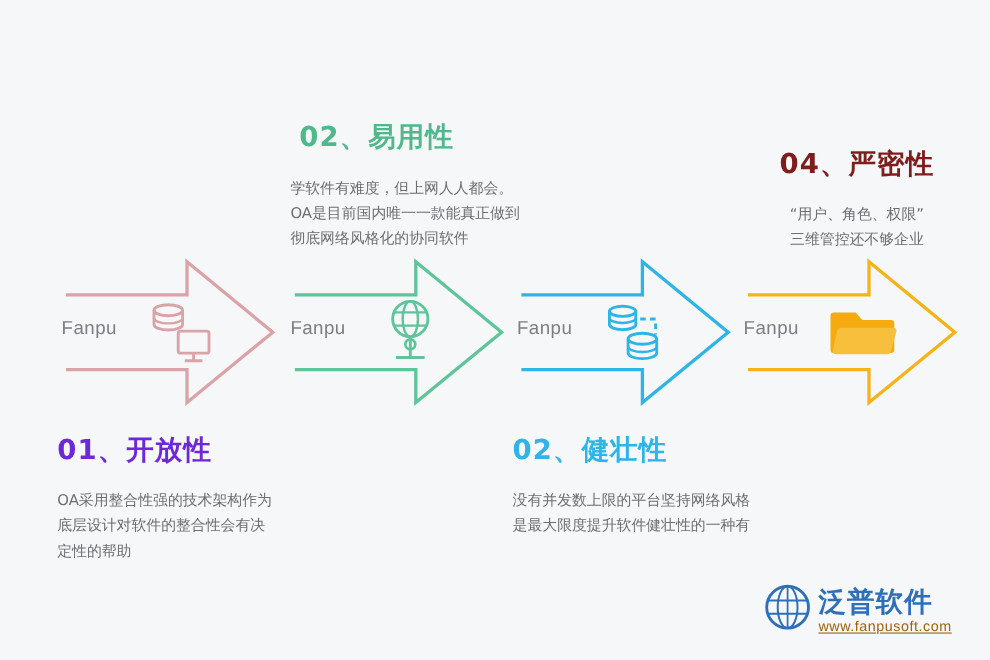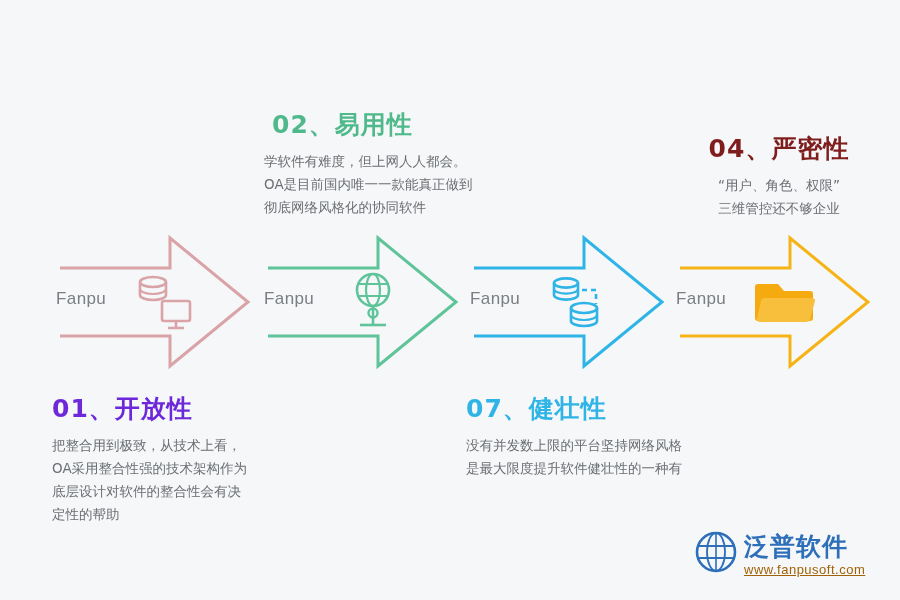--- a/index.html
+++ b/index.html
@@ -62,21 +62,21 @@
     position: absolute;
   }
   .block .heading {
     font-size: 25px;
     font-weight: bold;
     letter-spacing: 1px;
     white-space: nowrap;
     font-family: "DejaVu Sans", sans-serif;
   }
   .block .body {
-    margin-top: 9px;
+    margin-top: 19px;
     font-size: 13.5px;
     line-height: 23px;
     color: #6b6e72;
     font-family: "DejaVu Sans", sans-serif;
   }
   .block .body div {
     white-space: nowrap;
   }
   .block.center .heading,
   .block.center .body {
@@ -188,38 +188,37 @@
           <path d="M6 16 h20 l6 7 h26 a3 3 0 0 1 3 3 v24 a3 3 0 0 1 -3 3 h-52 a3 3 0 0 1 -3 -3 v-31 a3 3 0 0 1 3 -3 z" fill="#f5ab10"></path>
           <path d="M12 30 h48 a3 3 0 0 1 3 3 l-5 18 a4 4 0 0 1 -4 3 h-46 a3 3 0 0 1 -3 -3 l4 -18 a4 4 0 0 1 3 -3 z" fill="#f8bf3c"></path>
         </svg>
       </span>
     </div>
   </div>
 
   <div class="block" style="left:52px; top:392px;">
     <div class="heading" style="color:#6d28d9;">01、开放性</div>
     <div class="body">
-      <div>把整合用到极致，从技术上看，</div>
       <div>OA采用整合性强的技术架构作为</div>
       <div>底层设计对软件的整合性会有决</div>
       <div>定性的帮助</div>
     </div>
   </div>
 
   <div class="block" style="left:264px; top:108px;">
     <div class="heading" style="color:#4fb98b; padding-left:8px;">02、易用性</div>
     <div class="body">
       <div>学软件有难度，但上网人人都会。</div>
       <div>OA是目前国内唯一一款能真正做到</div>
       <div>彻底网络风格化的协同软件</div>
     </div>
   </div>
 
   <div class="block" style="left:466px; top:392px;">
-    <div class="heading" style="color:#2eb4e6;">07、健壮性</div>
+    <div class="heading" style="color:#2eb4e6;">02、健壮性</div>
     <div class="body">
       <div>没有并发数上限的平台坚持网络风格</div>
       <div>是最大限度提升软件健壮性的一种有</div>
     </div>
   </div>
 
   <div class="block center" style="left:694px; top:132px; width:170px;">
     <div class="heading" style="color:#7f1d1d;">04、严密性</div>
     <div class="body">
       <div>“用户、角色、权限”</div>

